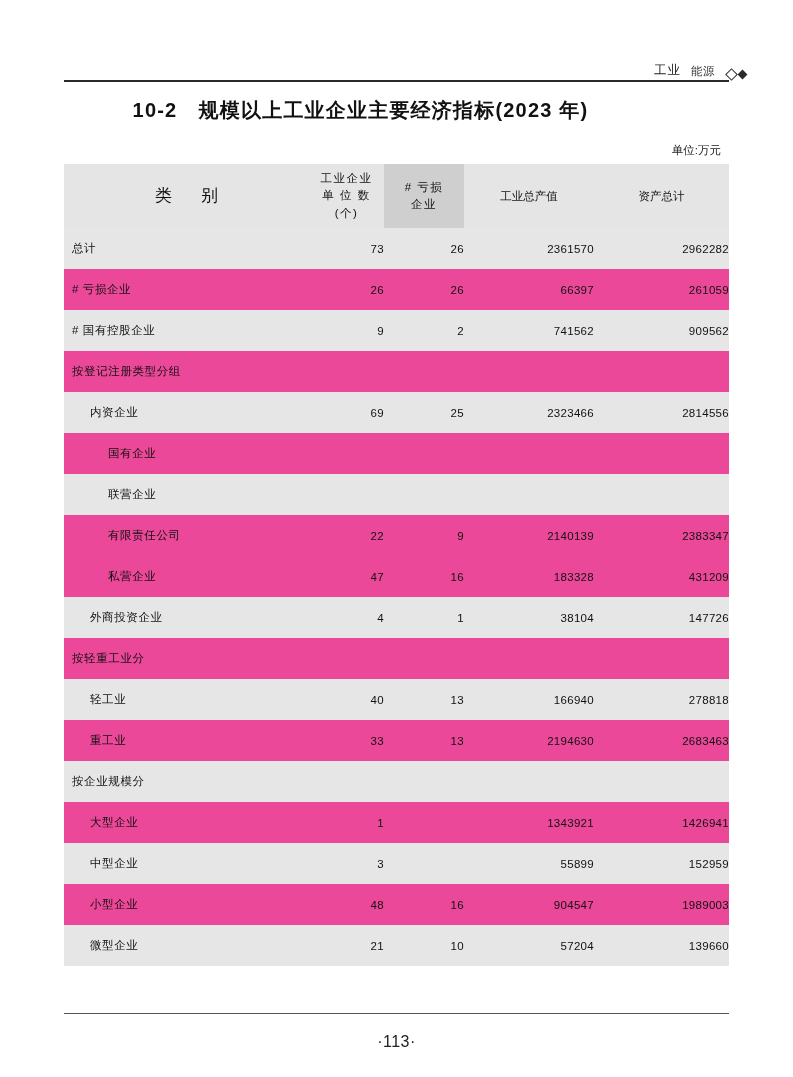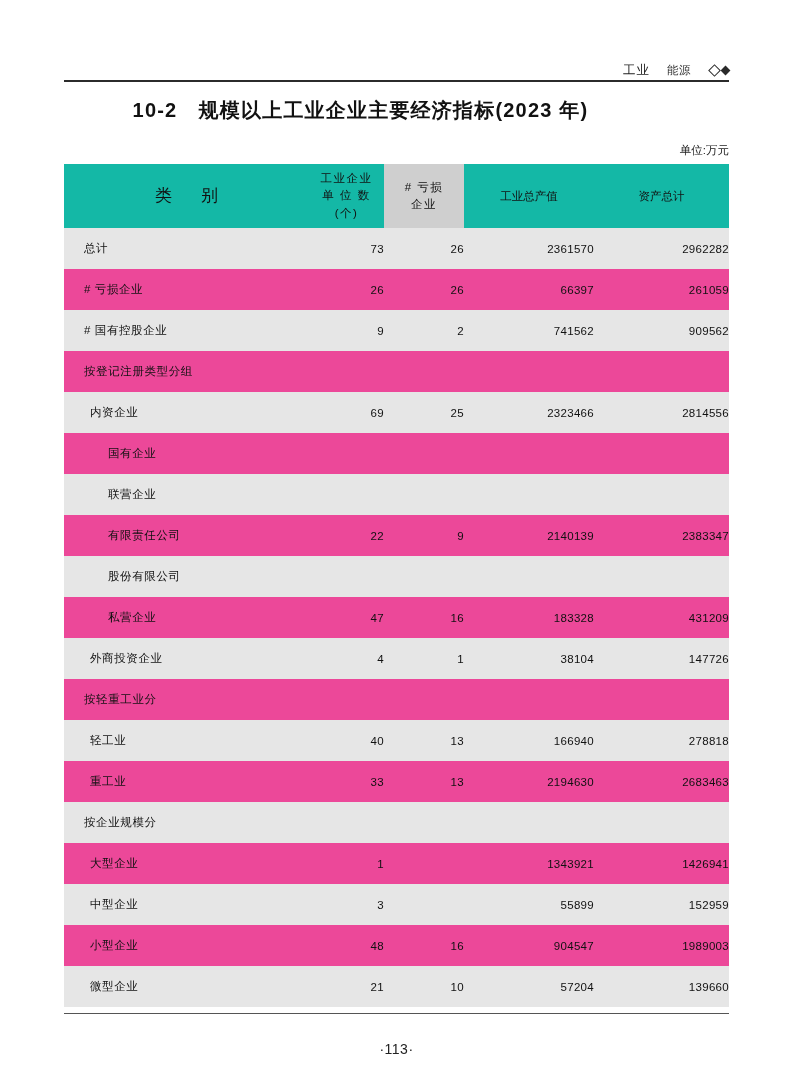--- a/index.html
+++ b/index.html
@@ -19,26 +19,26 @@
     position: relative;
     width: 793px;
     height: 1077px;
     box-sizing: border-box;
   }
 
   
   .header-line {
     position: absolute;
     top: 62px;
-    left: 64px;
+    left: 81px;
     width: 665px;
     display: flex;
-    align-items: center;
+    align-items: flex-end;
     justify-content: flex-end;
-    gap: 17px;
+    gap: 10px;
     font-size: 12.5px;
     color: #222;
   }
   .header-line .hdr-main { letter-spacing: 1px; }
   .header-line .hdr-sub { letter-spacing: 0.5px; font-size: 11.5px; color: #333; }
   .diamond-group {
     display: inline-flex;
     align-items: center;
     gap: 3px;
     margin-left: 2px;
@@ -69,21 +69,21 @@
     font-size: 20px;
     font-weight: bold;
     letter-spacing: 1.2px;
     color: #111;
     font-family: "Liberation Sans", sans-serif;
   }
 
   .unit {
     position: absolute;
     top: 143px;
-    left: 64px;
+    left: 56px;
     width: 665px;
     text-align: right;
     font-size: 11.5px;
     color: #222;
   }
 
   
   table.main {
     position: absolute;
     top: 164px;
@@ -93,21 +93,21 @@
     font-size: 11.5px;
     table-layout: fixed;
   }
   table.main th, table.main td {
     border: 0;
     padding: 0;
   }
 
   
   thead td, thead th {
-    background: #14b8a6;
+    background: #e5e5e5;
     border-top: 1.3px solid #555;
     border-bottom: 1.3px solid #555;
     text-align: center;
     vertical-align: middle;
     font-weight: normal;
     color: #111;
     height: 64px;
     font-size: 11.5px;
     line-height: 1.45;
   }
@@ -140,21 +140,21 @@
     color: #111;
   }
   tbody tr.shade td { background: #e6e6e6; }
   tbody tr.plain td { background: #ec4899; }
 
   td.label {
     text-align: left;
     padding-left: 10px;
     letter-spacing: 0.6px;
   }
-  td.label.ind0 { padding-left: 20px; }
+  td.label.ind0 { padding-left: 8px; }
   td.label.ind1 { padding-left: 26px; }
   td.label.ind2 { padding-left: 44px; }
   td.num {
     text-align: right;
     padding-right: 14px;
     font-family: "Liberation Sans", sans-serif;
     letter-spacing: 0.3px;
   }
   td.sep-left { border-left: 1.3px solid #555; }
   td.sub-col { border-left: 1px solid #9a9a9a; }
@@ -162,25 +162,25 @@
   .bottom-rule {
     position: absolute;
     left: 64px;
     width: 665px;
     height: 1.3px;
     background: #555;
   }
 
   .footer {
     position: absolute;
-    bottom: 20px;
+    bottom: 26px;
     left: 0;
     width: 793px;
     text-align: center;
-    font-size: 14px;
+    font-size: 16px;
     color: #222;
     letter-spacing: 0.5px;
   }
 </style>
 </head>
 <body>
 
 <div class="page">
 
   <div class="header-line">
@@ -276,27 +276,20 @@
         <td class="num"></td>
         <td class="num"></td>
       </tr>
       <tr class="plain">
         <td class="label ind2">有限责任公司</td>
         <td class="num sep-left">22</td>
         <td class="num sub-col">9</td>
         <td class="num">2140139</td>
         <td class="num">2383347</td>
       </tr>
-      <tr class="shade">
-        <td class="label ind2">股份有限公司</td>
-        <td class="num sep-left"></td>
-        <td class="num sub-col"></td>
-        <td class="num"></td>
-        <td class="num"></td>
-      </tr>
       <tr class="plain">
         <td class="label ind2">私营企业</td>
         <td class="num sep-left">47</td>
         <td class="num sub-col">16</td>
         <td class="num">183328</td>
         <td class="num">431209</td>
       </tr>
       <tr class="shade">
         <td class="label ind1">外商投资企业</td>
         <td class="num sep-left">4</td>

